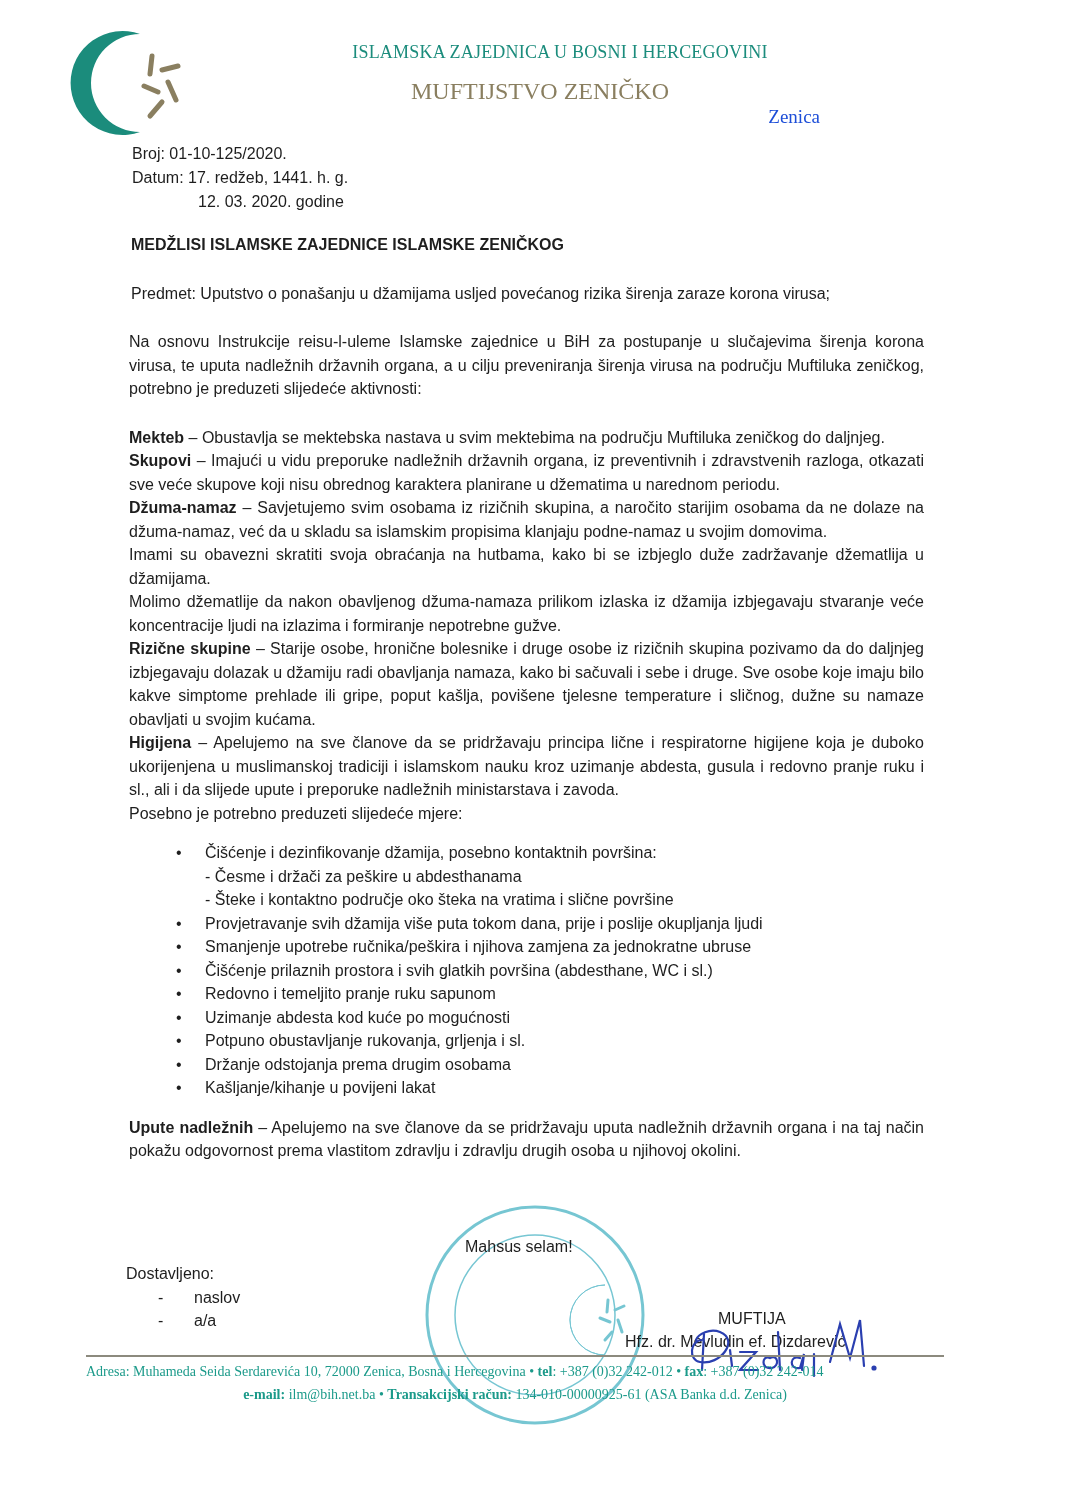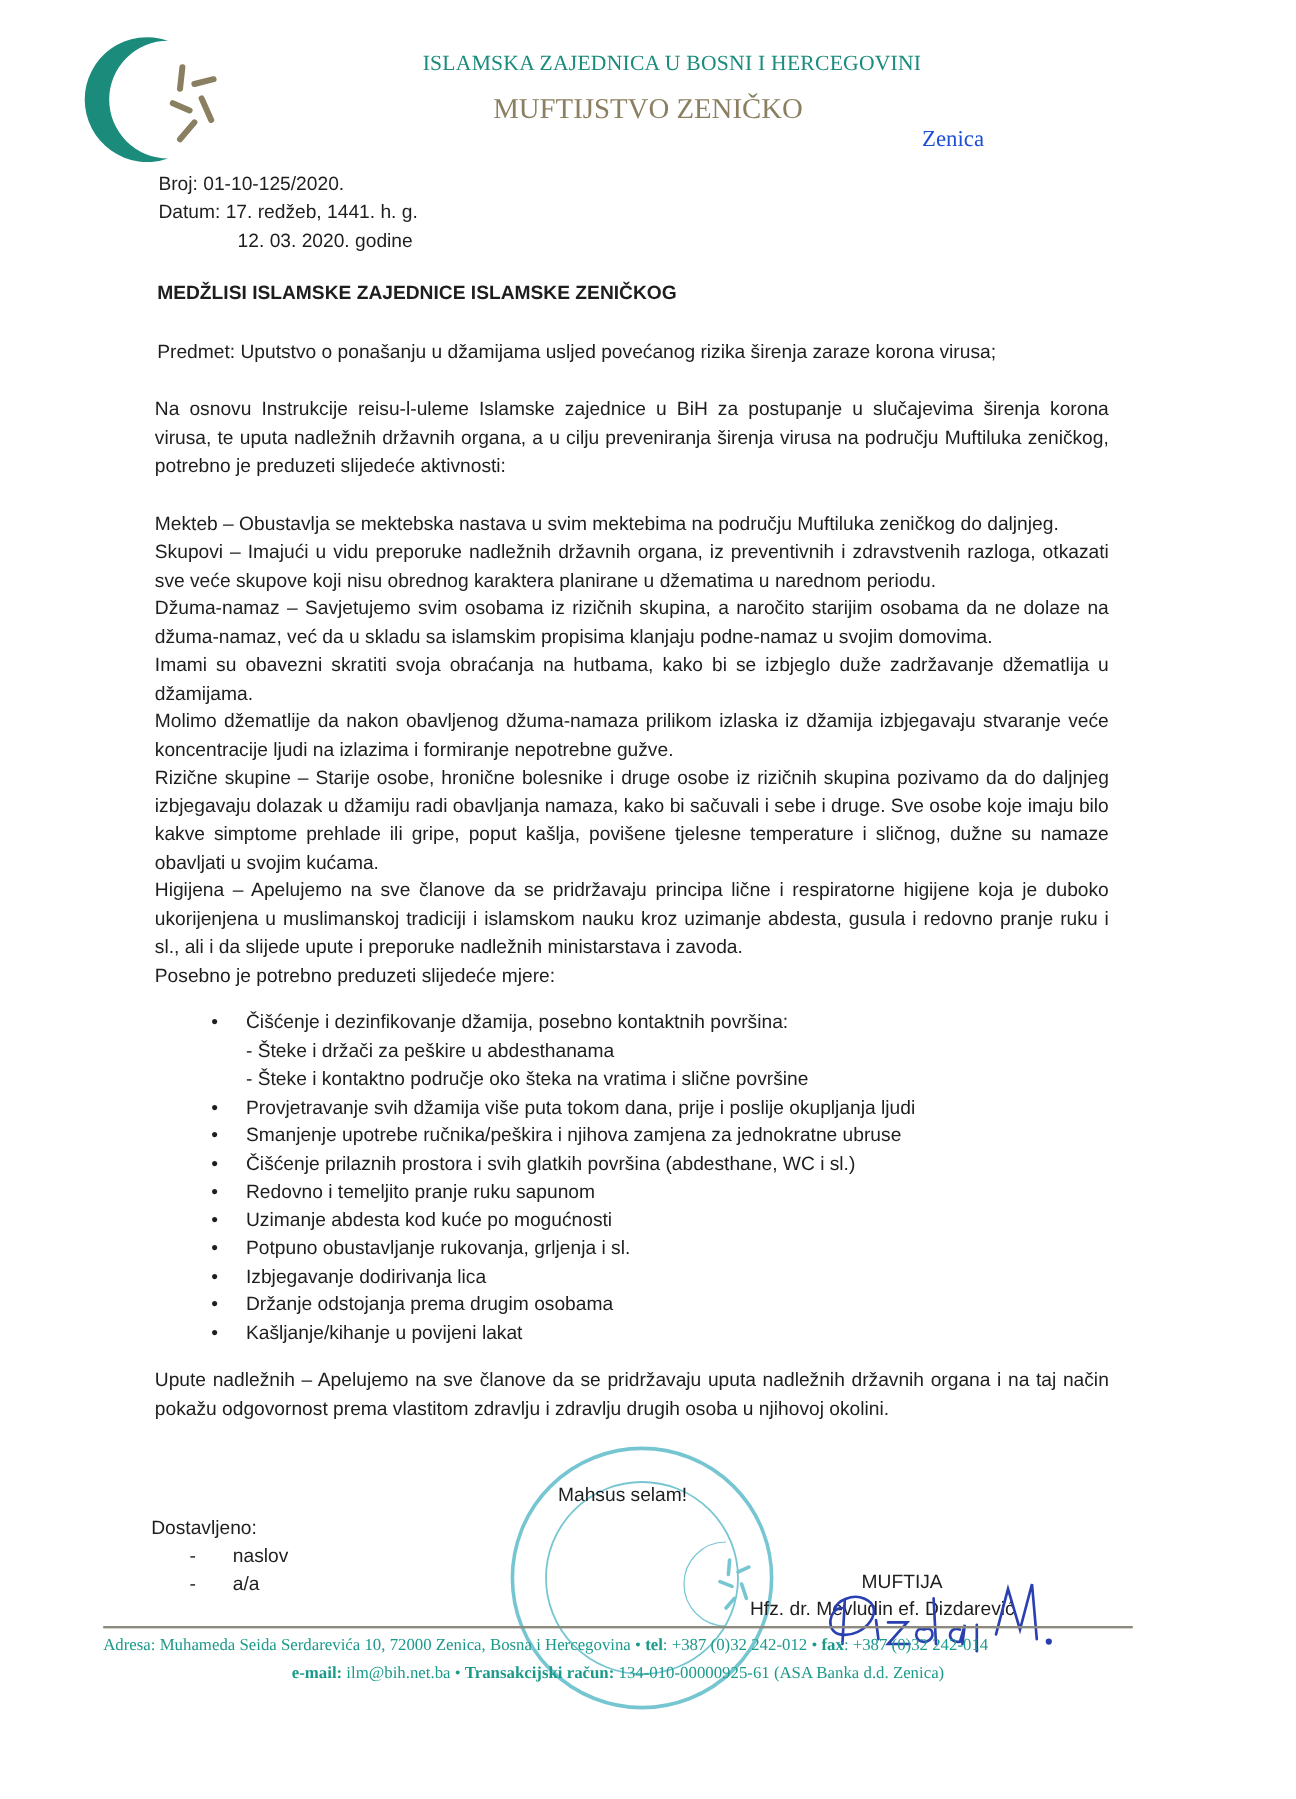--- a/index.html
+++ b/index.html
@@ -13,21 +13,21 @@
           font-size: 24px; color: #8a7f60; }
   .hdr3 { left: 260px; width: 560px; top: 106px; text-align: right; font-family: "Liberation Serif", serif;
           font-size: 19px; color: #1d4ed8; }
   .meta { left: 132px; top: 142px; font-size: 16px; line-height: 24px; }
   .meta .indent { padding-left: 66px; }
   .addressee { left: 131px; top: 236px; font-size: 16px; font-weight: bold; }
   .subject { left: 131px; top: 285px; font-size: 16px; }
   .body { left: 129px; width: 795px; top: 330px; font-size: 16px; line-height: 23.5px; }
   .body p { margin: 0; text-align: justify; }
   .body .gap { height: 25px; }
-  .body b { font-weight: normal; }
+  .body b { font-weight: bold; }
   .bul { list-style: none; margin: 16px; padding: 0 0 0 31px; }
   .bul li { position: relative; padding-left: 29px; }
   .bul li::before { content: "\2022"; position: absolute; left: 0; top: 0; }
   .stamp { left: 420px; top: 1200px; width: 230px; height: 230px; }
   .selam { left: 465px; top: 1238px; font-size: 16px; }
   .dost { left: 126px; top: 1262px; font-size: 16px; line-height: 23.5px; }
   .dost .row { display: flex; }
   .dost .dash { width: 36px; padding-left: 32px; }
   .muftija { left: 718px; top: 1310px; font-size: 16px; }
   .name { left: 625px; top: 1333px; font-size: 16px; }
@@ -74,30 +74,29 @@
   <p><b>Skupovi</b><span> – Imajući u vidu preporuke nadležnih državnih organa, iz preventivnih i zdravstvenih razloga, otkazati sve veće skupove koji nisu obrednog karaktera planirane u džematima u narednom periodu.</span></p>
   <p><b>Džuma-namaz</b><span> – Savjetujemo svim osobama iz rizičnih skupina, a naročito starijim osobama da ne dolaze na džuma-namaz, već da u skladu sa islamskim propisima klanjaju podne-namaz u svojim domovima.</span></p>
   <p>Imami su obavezni skratiti svoja obraćanja na hutbama, kako bi se izbjeglo duže zadržavanje džematlija u džamijama.</p>
   <p>Molimo džematlije da nakon obavljenog džuma-namaza prilikom izlaska iz džamija izbjegavaju stvaranje veće koncentracije ljudi na izlazima i formiranje nepotrebne gužve.</p>
   <p><b>Rizične skupine</b><span> – Starije osobe, hronične bolesnike i druge osobe iz rizičnih skupina pozivamo da do daljnjeg izbjegavaju dolazak u džamiju radi obavljanja namaza, kako bi sačuvali i sebe i druge. Sve osobe koje imaju bilo kakve simptome prehlade ili gripe, poput kašlja, povišene tjelesne temperature i sličnog, dužne su namaze obavljati u svojim kućama.</span></p>
   <p><b>Higijena</b><span> – Apelujemo na sve članove da se pridržavaju principa lične i respiratorne higijene koja je duboko ukorijenjena u muslimanskoj tradiciji i islamskom nauku kroz uzimanje abdesta, gusula i redovno pranje ruku i sl., ali i da slijede upute i preporuke nadležnih ministarstava i zavoda.</span></p>
   <p>Posebno je potrebno preduzeti slijedeće mjere:</p>
   <ul class="bul">
     <li>
       <span>Čišćenje i dezinfikovanje džamija, posebno kontaktnih površina:</span>
-      <div>- Šteke i držači za peškire u abdesthanama</div>
+      <div>- Česme i držači za peškire u abdesthanama</div>
       <div>- Šteke i kontaktno područje oko šteka na vratima i slične površine</div>
     </li>
     <li>Provjetravanje svih džamija više puta tokom dana, prije i poslije okupljanja ljudi</li>
     <li>Smanjenje upotrebe ručnika/peškira i njihova zamjena za jednokratne ubruse</li>
     <li>Čišćenje prilaznih prostora i svih glatkih površina (abdesthane, WC i sl.)</li>
     <li>Redovno i temeljito pranje ruku sapunom</li>
     <li>Uzimanje abdesta kod kuće po mogućnosti</li>
     <li>Potpuno obustavljanje rukovanja, grljenja i sl.</li>
-    <li>Izbjegavanje dodirivanja lica</li>
     <li>Držanje odstojanja prema drugim osobama</li>
     <li>Kašljanje/kihanje u povijeni lakat</li>
   </ul>
   <p><b>Upute nadležnih</b><span> – Apelujemo na sve članove da se pridržavaju uputa nadležnih državnih organa i na taj način pokažu odgovornost prema vlastitom zdravlju i zdravlju drugih osoba u njihovoj okolini.</span></p>
 </div>
 
 <svg class="abs stamp" viewBox="0 0 230 230">
   <g fill="none" stroke="#49b3c4" opacity="0.75">
     <circle cx="115" cy="115" r="108" stroke-width="3"></circle>
     <circle cx="115" cy="115" r="80" stroke-width="1.5"></circle>

